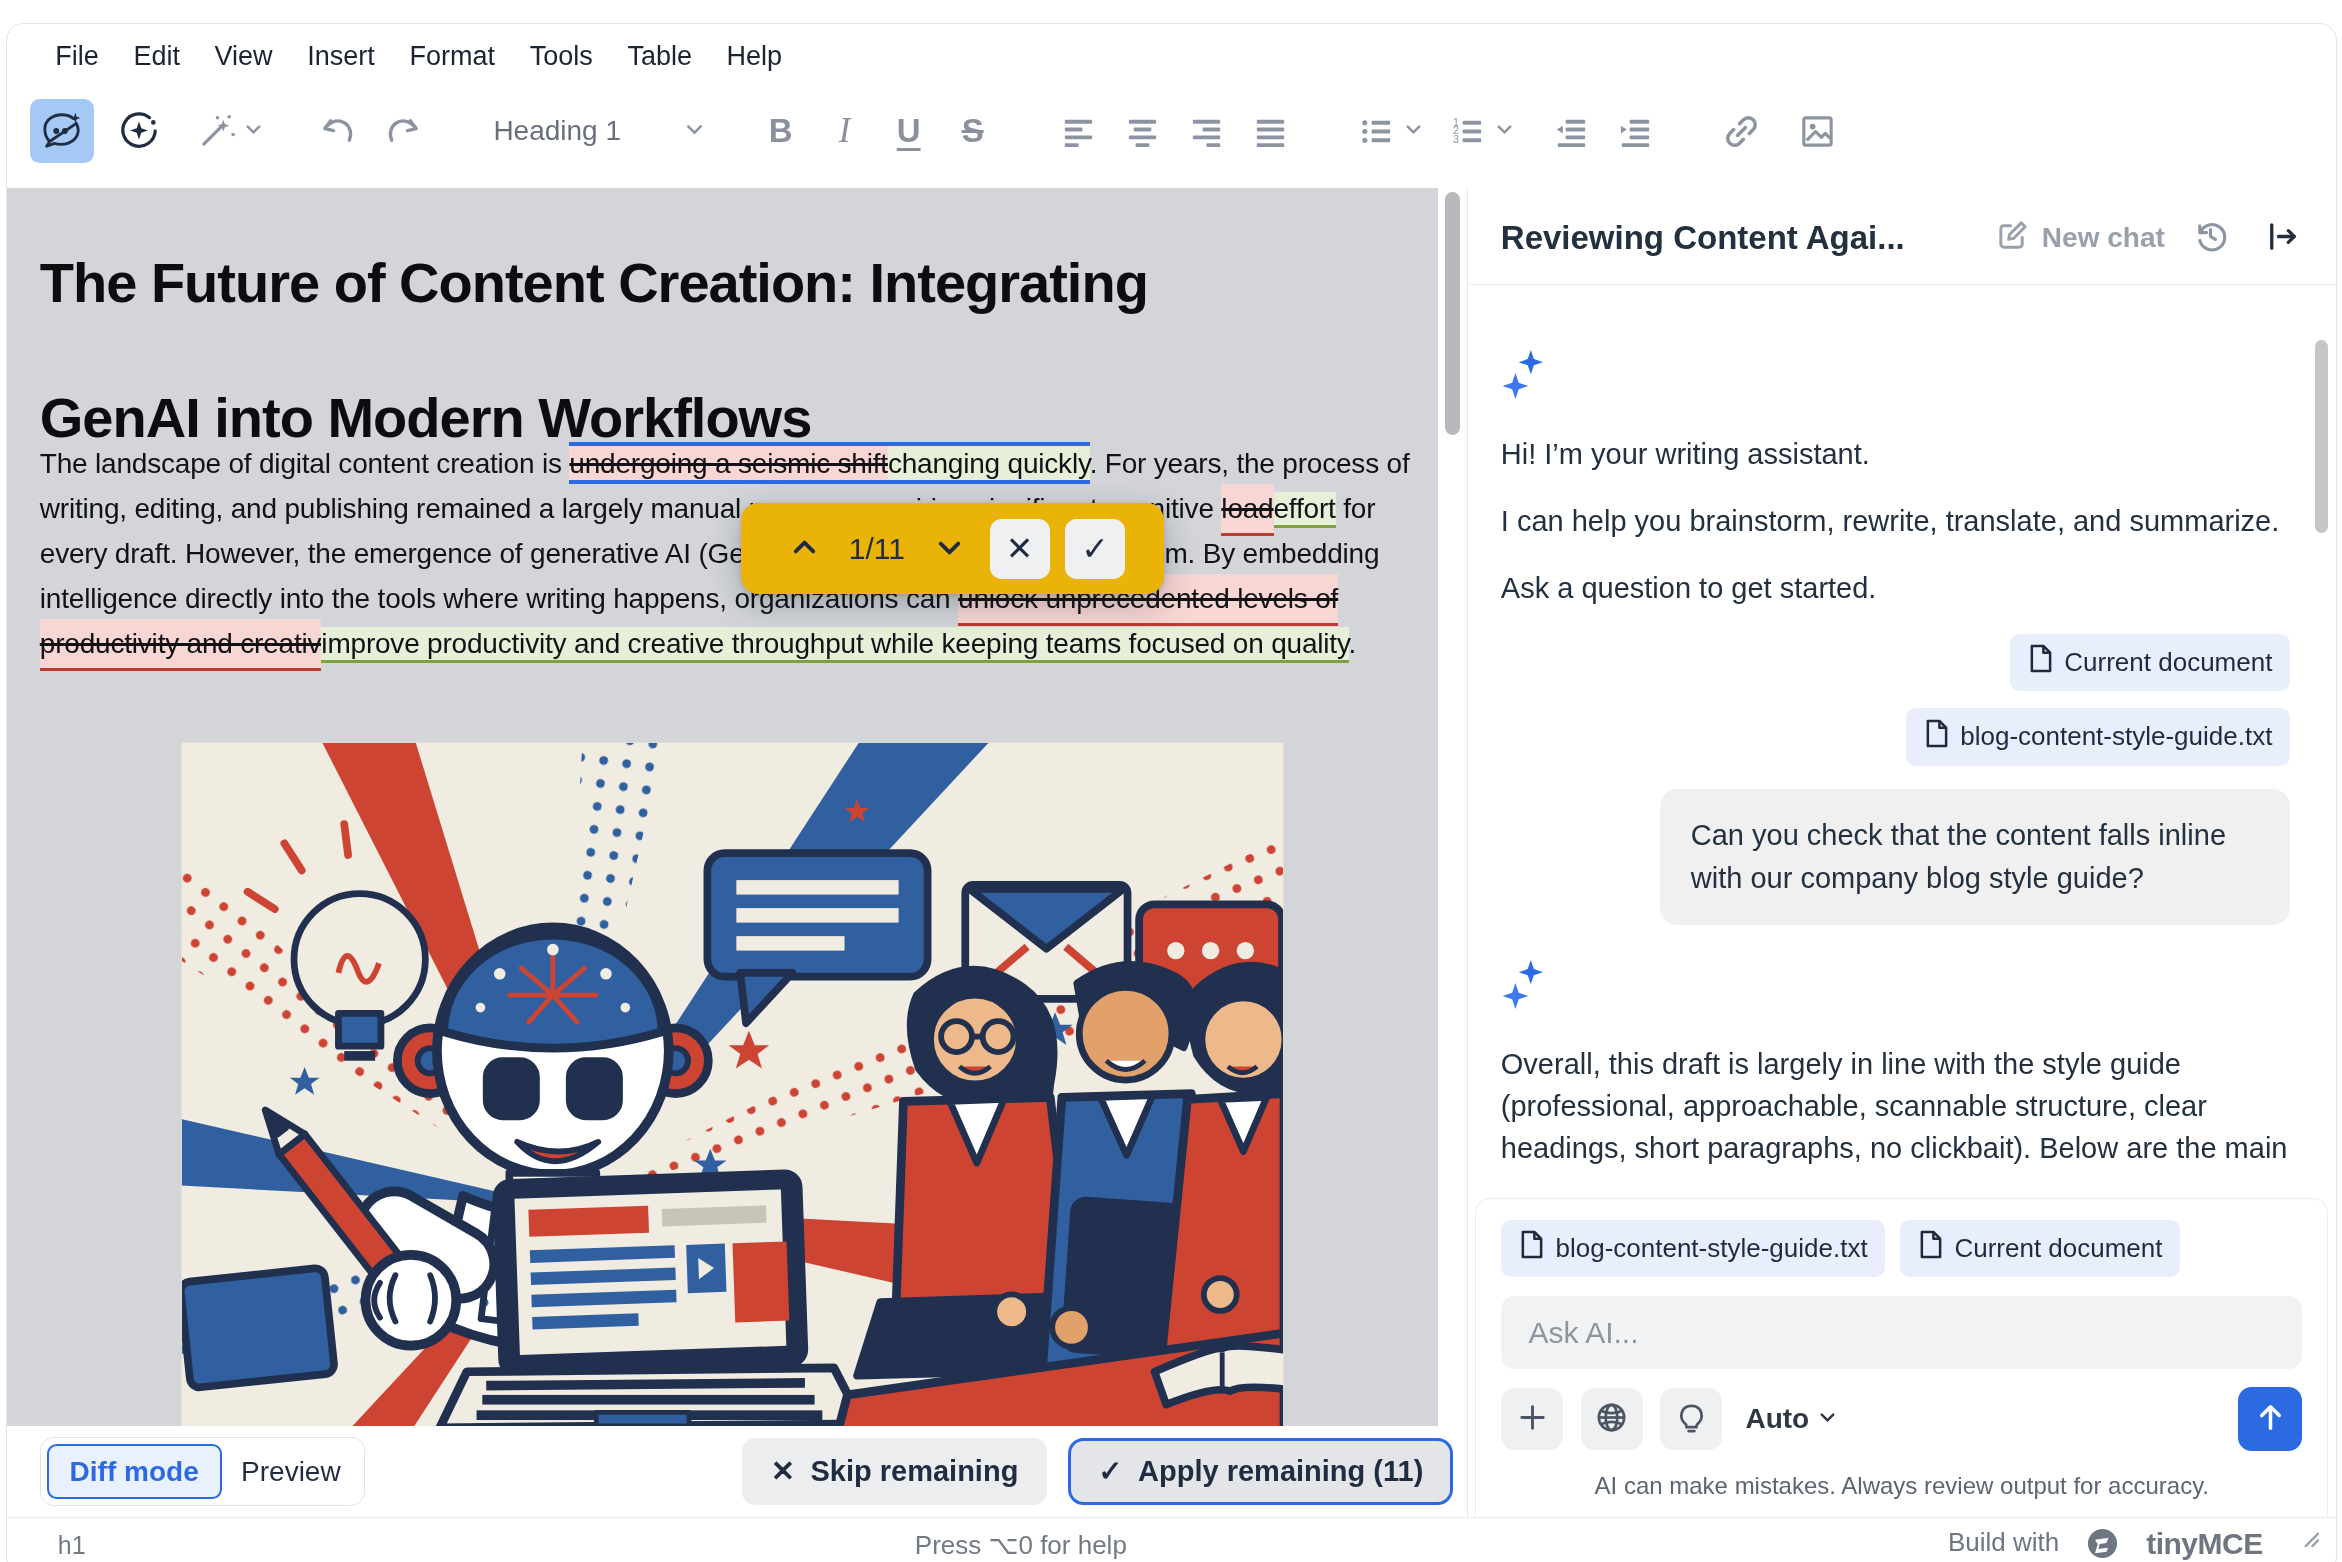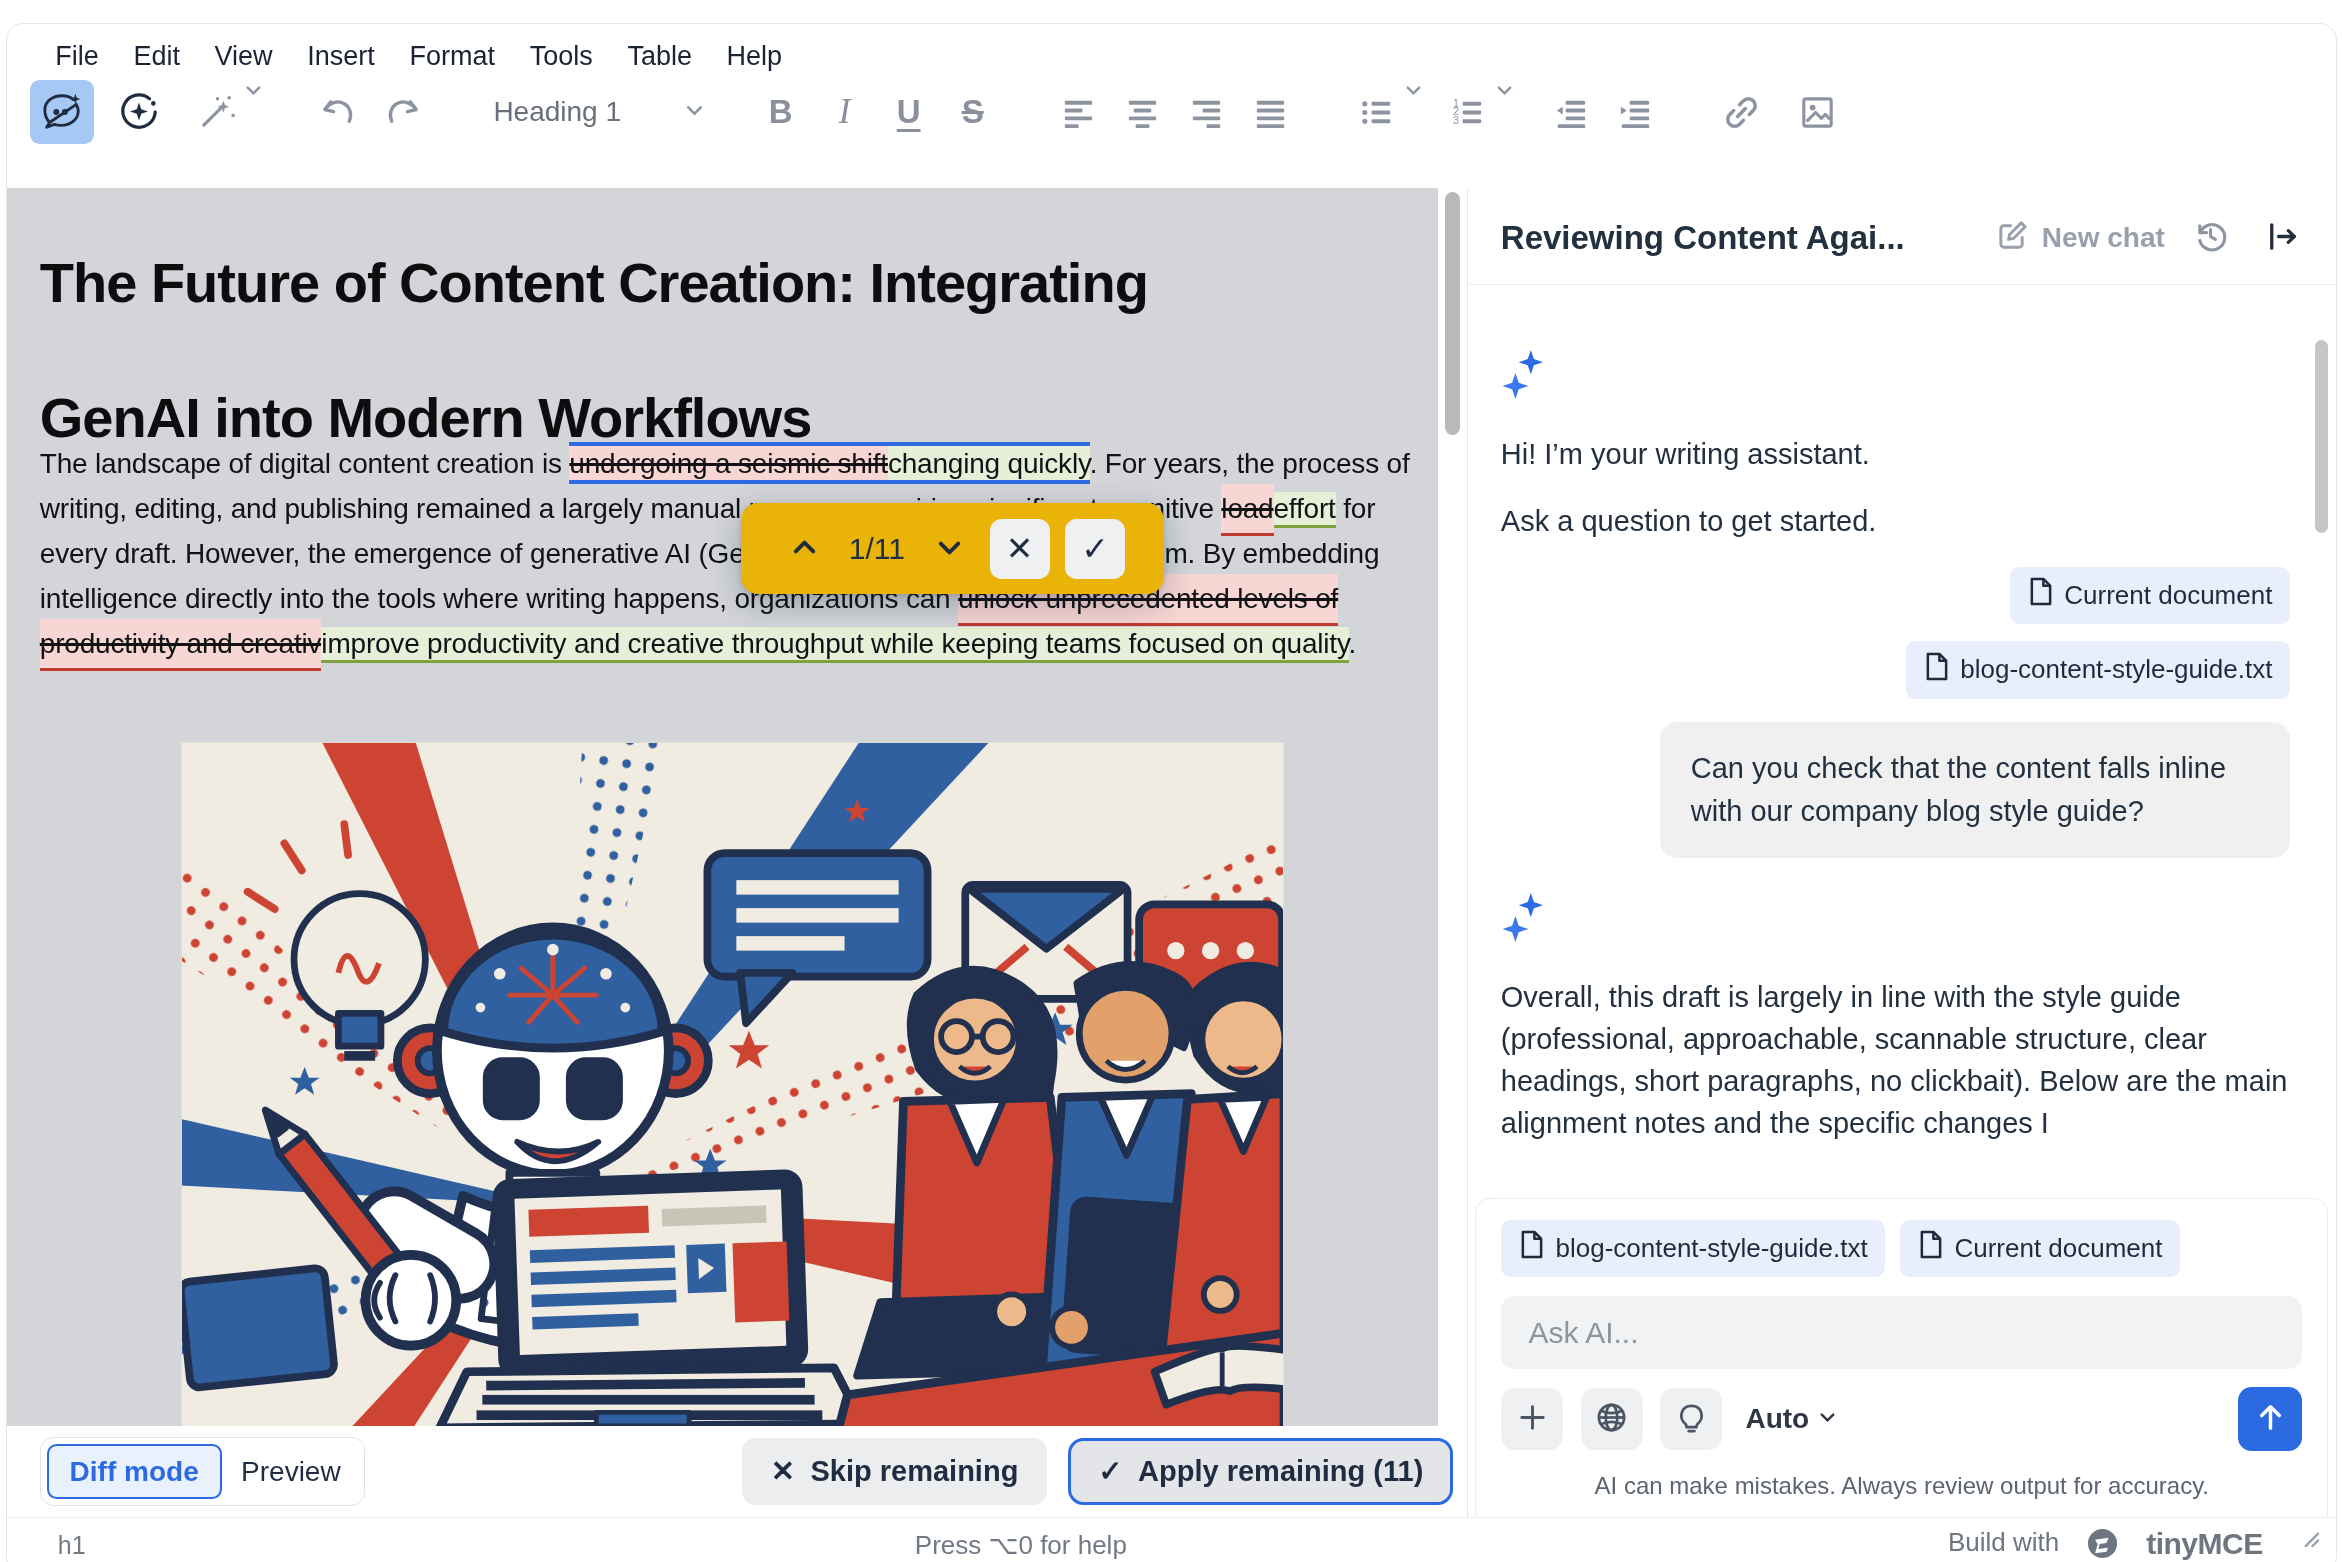--- a/index.html
+++ b/index.html
@@ -4,21 +4,21 @@
 <style>
   * { margin:0; padding:0; box-sizing:border-box; }
   html,body { width:2342px; height:1562px; background:#fff; font-family:"Liberation Sans","DejaVu Sans",sans-serif; color:#1f2c41; }
   .app { position:absolute; left:5.8px; top:23px; width:2331px; height:1551px; border:1.9px solid #e4e5e7; border-radius:17.4px; background:#fff; overflow:hidden; display:flex; flex-direction:column; }
 
   
   .menubar { height:56px; display:flex; align-items:center; padding:9.7px 0 0 33px; gap:3.9px; }
   .menu-item { border:0; background:transparent; font:400 27px/1 "Liberation Sans",sans-serif; color:#1a2433; padding:9.7px 15.4px; border-radius:5.8px; cursor:pointer; }
 
   
-  .toolbar { height:108px; display:flex; padding:0 19.3px 5.8px 23px; }
+  .toolbar { height:108px; display:flex; align-items:center; padding:0 19.3px 5.8px 23px; }
   .tbtn { width:64px; height:64px; border:0; border-radius:9.7px; background:transparent; display:flex; align-items:center; justify-content:center; color:#8d94a1; cursor:pointer; flex:0 0 auto; }
   .tbtn.dark { color:#1f2c41; }
   .tbtn.active { background:#a6c8f4; color:#1f2c41; }
   .tbtn svg { display:block; }
   .tsep { width:25px; flex:0 0 auto; }
   .tsep.big { width:42px; }
   .chev { color:#8d94a1; margin-left:-5.8px; }
   .heading-select { display:flex; align-items:center; gap:68px; padding:0 17.4px; height:64px; border-radius:9.7px; cursor:pointer; }
   .heading-select .lbl { font-size:28px; color:#68707b; }
   .letterbtn { font-weight:700; font-size:33px; color:#8a919d; }
@@ -577,20 +577,21 @@
       <div class="chat-scroll">
         <div class="sparkles">
           <svg width="50" height="56" viewBox="0 0 52 58">
               <path d="M31 2 l3.2 9.4 9.4 3.2 -9.4 3.2 -3.2 9.4 -3.2 -9.4 -9.4 -3.2 9.4 -3.2 Z" fill="#2b6be4"></path>
               <path d="M15 26 l3.4 10 10 3.4 -10 3.4 -3.4 10 -3.4 -10 -10 -3.4 10 -3.4 Z" fill="#3c79ec"></path>
             </svg>
         </div>
         <div>
 
         <p class="chat-p">Hi! I’m your writing assistant.</p>
+            <p class="chat-p">I can help you brainstorm, rewrite, translate, and summarize.</p>
             <p class="chat-p">Ask a question to get started.</p>
           </div>
 
         <div class="tag-col">
 
             <button class="pill">
               <span><svg width="25" height="29" viewBox="0 0 26 30" fill="none" stroke="#1f2b3d" stroke-width="2.6" stroke-linejoin="round">
                   <path d="M4 2 H16 L23 9 V28 H4 Z"></path>
                   <path d="M16 2 V9 H23"></path>
                 </svg></span>

